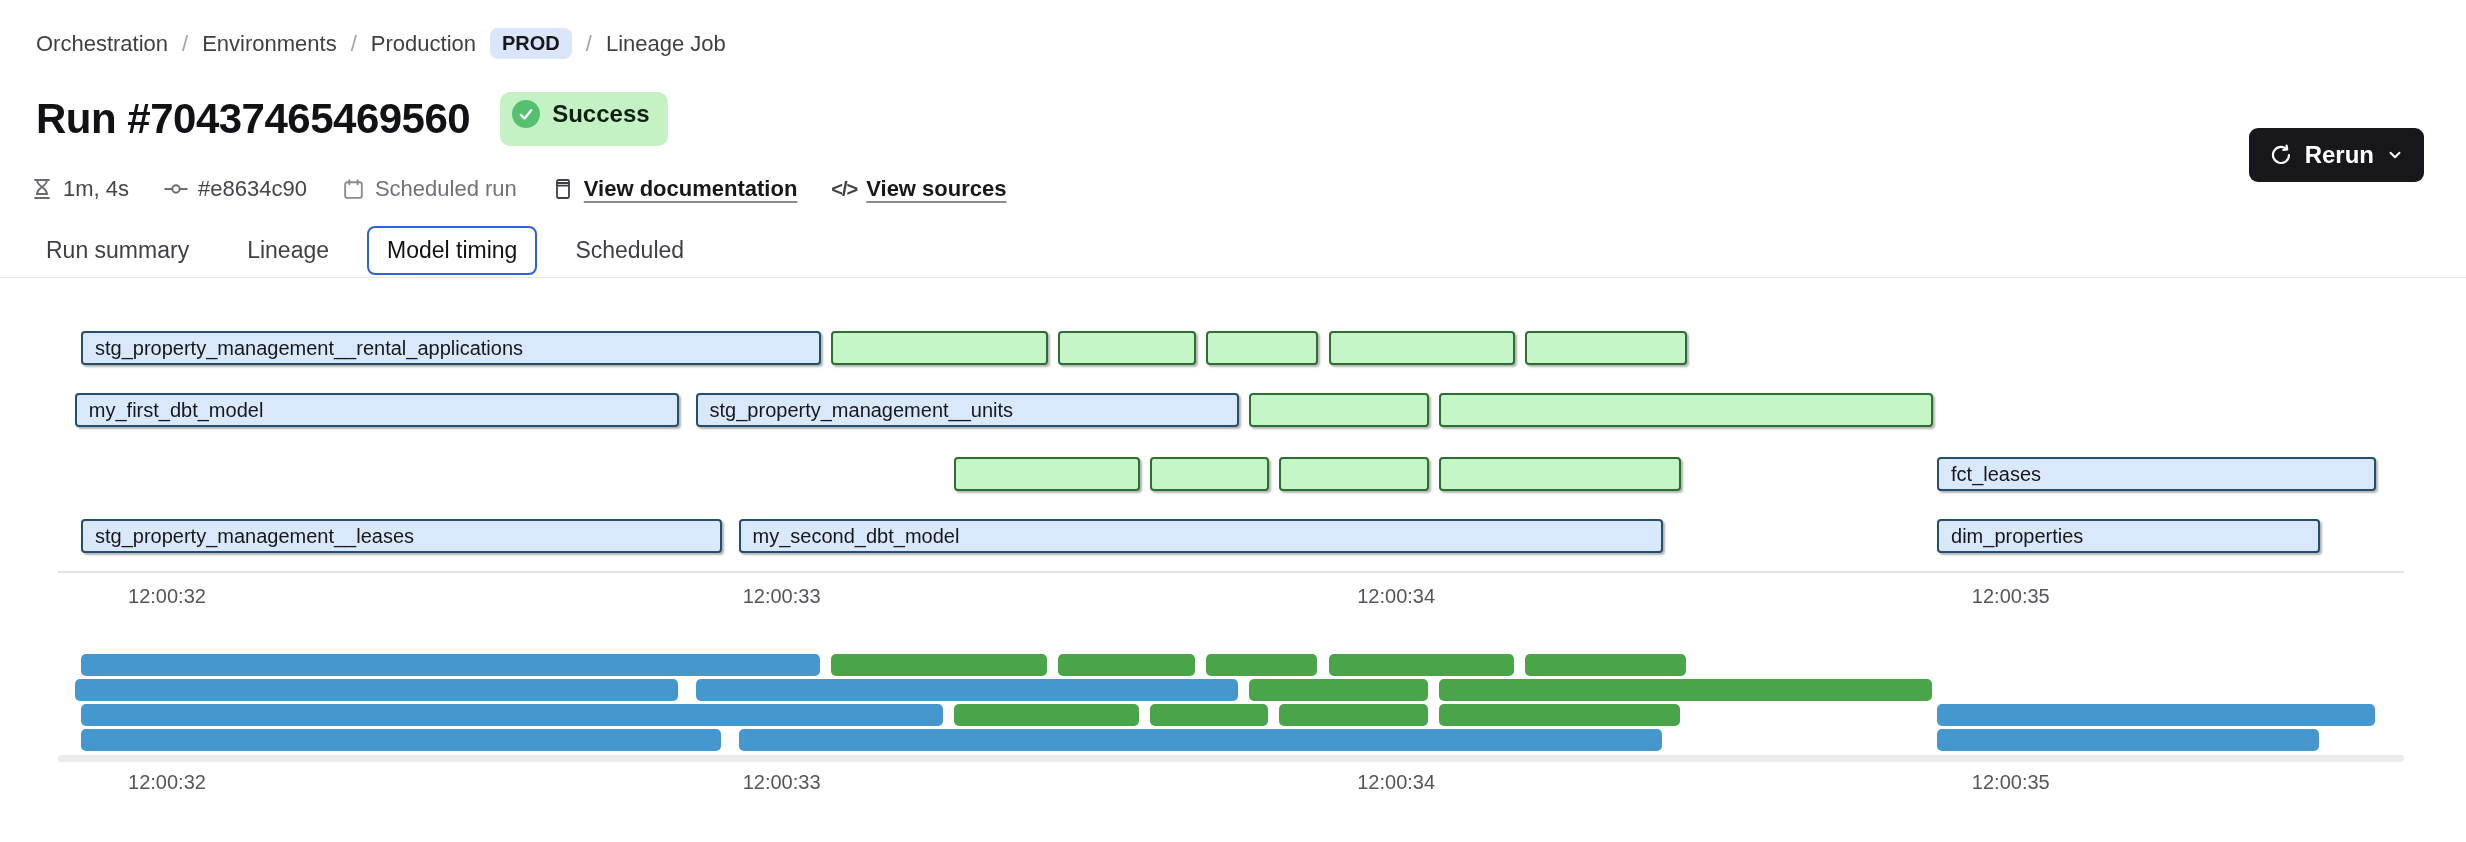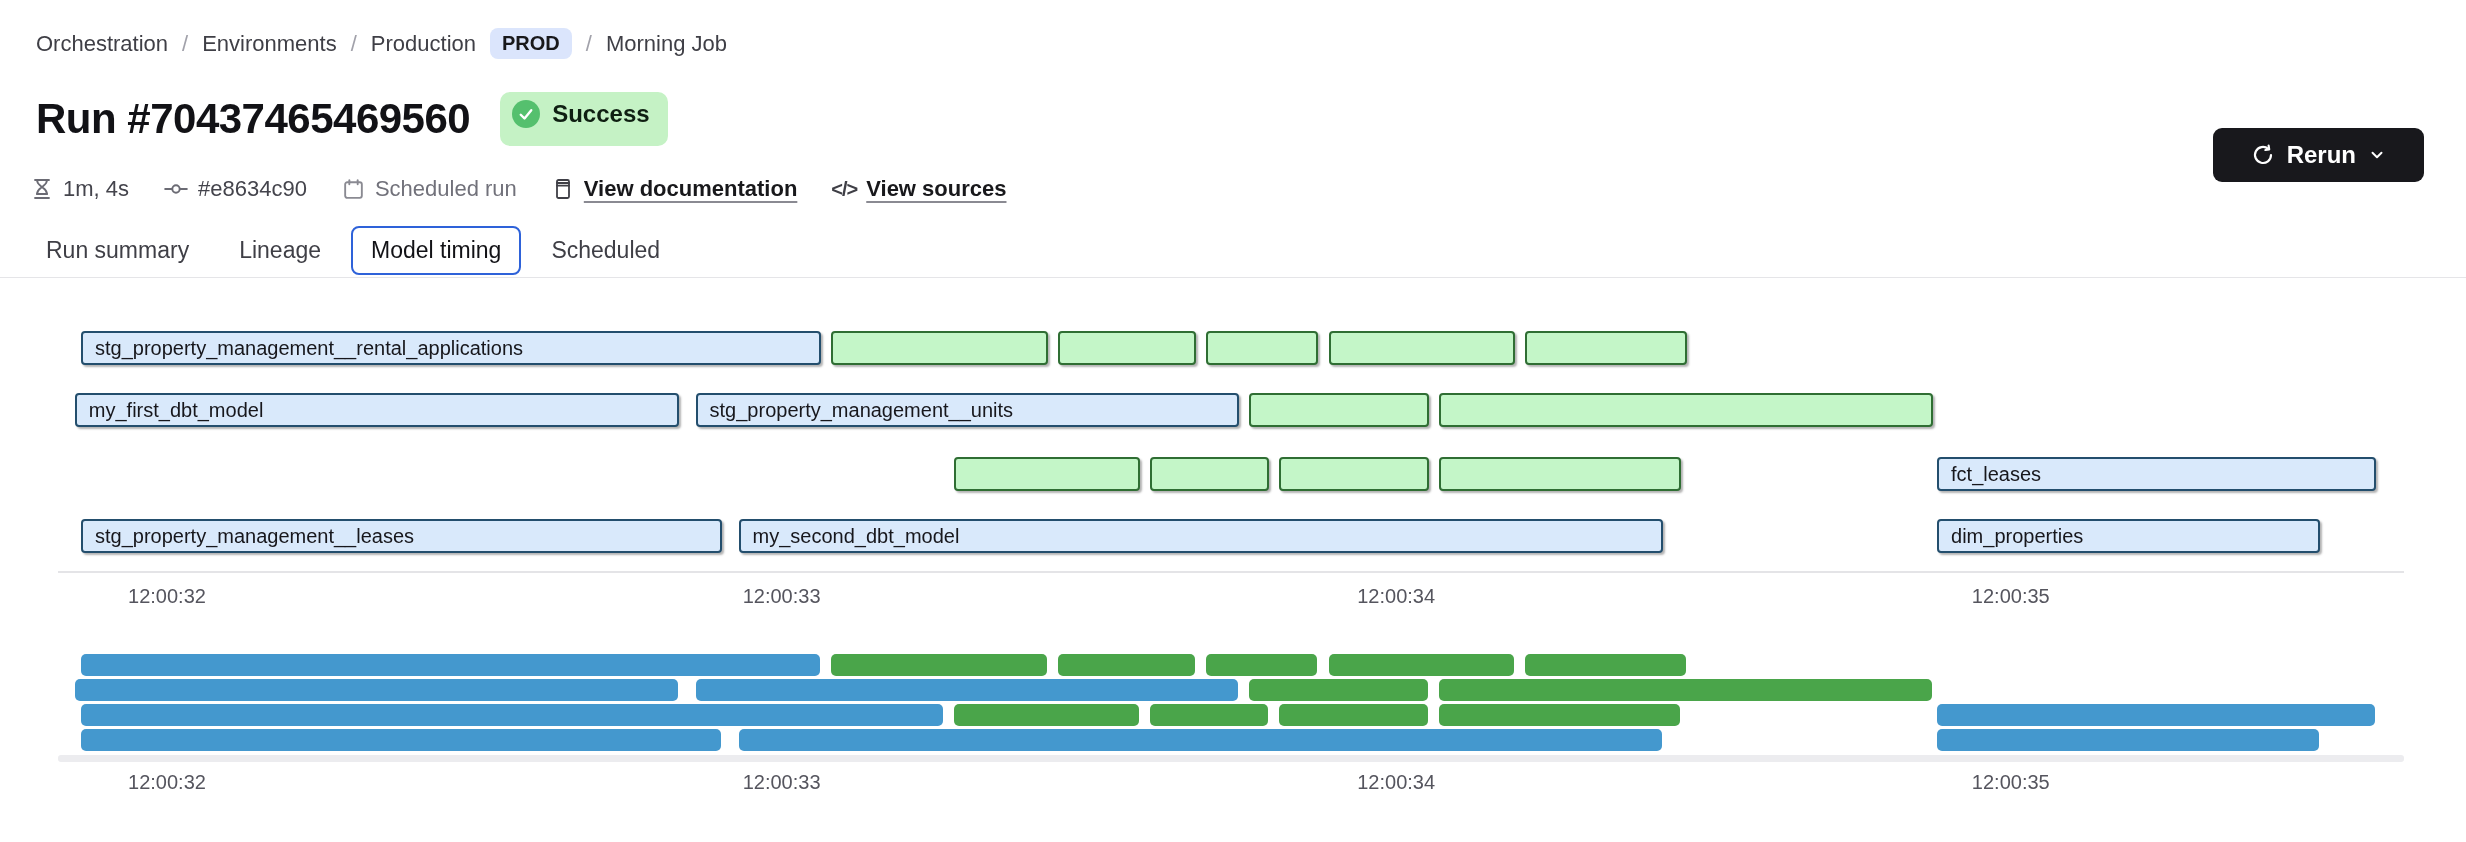--- a/index.html
+++ b/index.html
@@ -19,35 +19,35 @@
   .title-row { position:absolute; left:36px; top:92px; display:flex; align-items:center; gap:30px; }
   .page-title { font-size:42px; font-weight:700; color:#121216; letter-spacing:-0.5px; }
   .badge-success { display:flex; align-items:center; gap:12px; background:var(--success-bg);
                    border-radius:10px; padding:8px 18px 18px 12px; }
   .badge-success .dot { width:28px; height:28px; border-radius:50%; background:var(--success-dot);
                         display:flex; align-items:center; justify-content:center; }
   .badge-success .txt { font-size:24px; font-weight:600; color:#0f1f12; }
 
   .rerun-btn { position:absolute; right:42px; top:128px; height:54px; display:flex; align-items:center;
                gap:12px; background:var(--rerun-bg); color:#fff; border:none; border-radius:9px;
-               padding:0 38px; font-size:24px; font-weight:700; cursor:pointer;
+               padding:0 20px; font-size:24px; font-weight:700; cursor:pointer;
                font-family:"Liberation Sans","DejaVu Sans",sans-serif; }
 
   
   .meta-row { position:absolute; left:30px; top:176px; display:flex; align-items:center; gap:34px;
               font-size:22px; color:#44444c; }
   .meta-item { display:flex; align-items:center; gap:9px; }
   .meta-item svg { flex:none; }
   .meta-muted { color:#71717a; }
   .meta-link { color:#18181b; font-weight:600; text-decoration:underline; text-underline-offset:5px;
                text-decoration-color:#8a8a92; cursor:pointer; }
   .code-glyph { font-size:20px; color:#3f3f46; font-weight:600; letter-spacing:-1px; }
 
   
-  .tabs { position:absolute; left:26px; top:226px; display:flex; align-items:center; gap:10px; }
+  .tabs { position:absolute; left:26px; top:226px; display:flex; align-items:center; gap:18px; }
   .tab { font-size:23px; color:#3f3f46; font-weight:500; padding:9px 18px; border:2px solid transparent;
          border-radius:8px; cursor:pointer; white-space:nowrap; }
   .tab.active { color:#121216; font-weight:400; border-color:var(--accent-blue); }
   .tabs-divider { position:absolute; left:0; top:277px; width:2466px; height:1px; background:#e5e5e8; }
 
   
   .chart { position:absolute; inset:0; }
   .bar { position:absolute; height:34px; border:2px solid; border-radius:4px; display:flex;
          align-items:center; padding:4px 12px; overflow:hidden;
          box-shadow:2px 2px 2px rgba(40,40,40,0.35); cursor:pointer; }
@@ -71,21 +71,21 @@
 <div class="page">
 
   <nav class="breadcrumb" id="breadcrumb">
       <span class="crumb">Orchestration</span>
       <span class="crumb-sep">/</span>
       <span class="crumb">Environments</span>
       <span class="crumb-sep">/</span>
       <span class="crumb">Production</span>
       <span class="env-badge">PROD</span>
       <span class="crumb-sep">/</span>
-      <span class="crumb">Morning Job</span>
+      <span class="crumb">Lineage Job</span>
     </nav>
 
   <div class="title-row">
     <h1 class="page-title">Run #70437465469560</h1>
     <span class="badge-success">
       <span class="dot">
         <svg width="18" height="18" viewBox="0 0 24 24" fill="none" stroke="#fff" stroke-width="3.2" stroke-linecap="round" stroke-linejoin="round">
             <polyline points="5,13 10,18 19,7"></polyline>
           </svg>
       </span>

